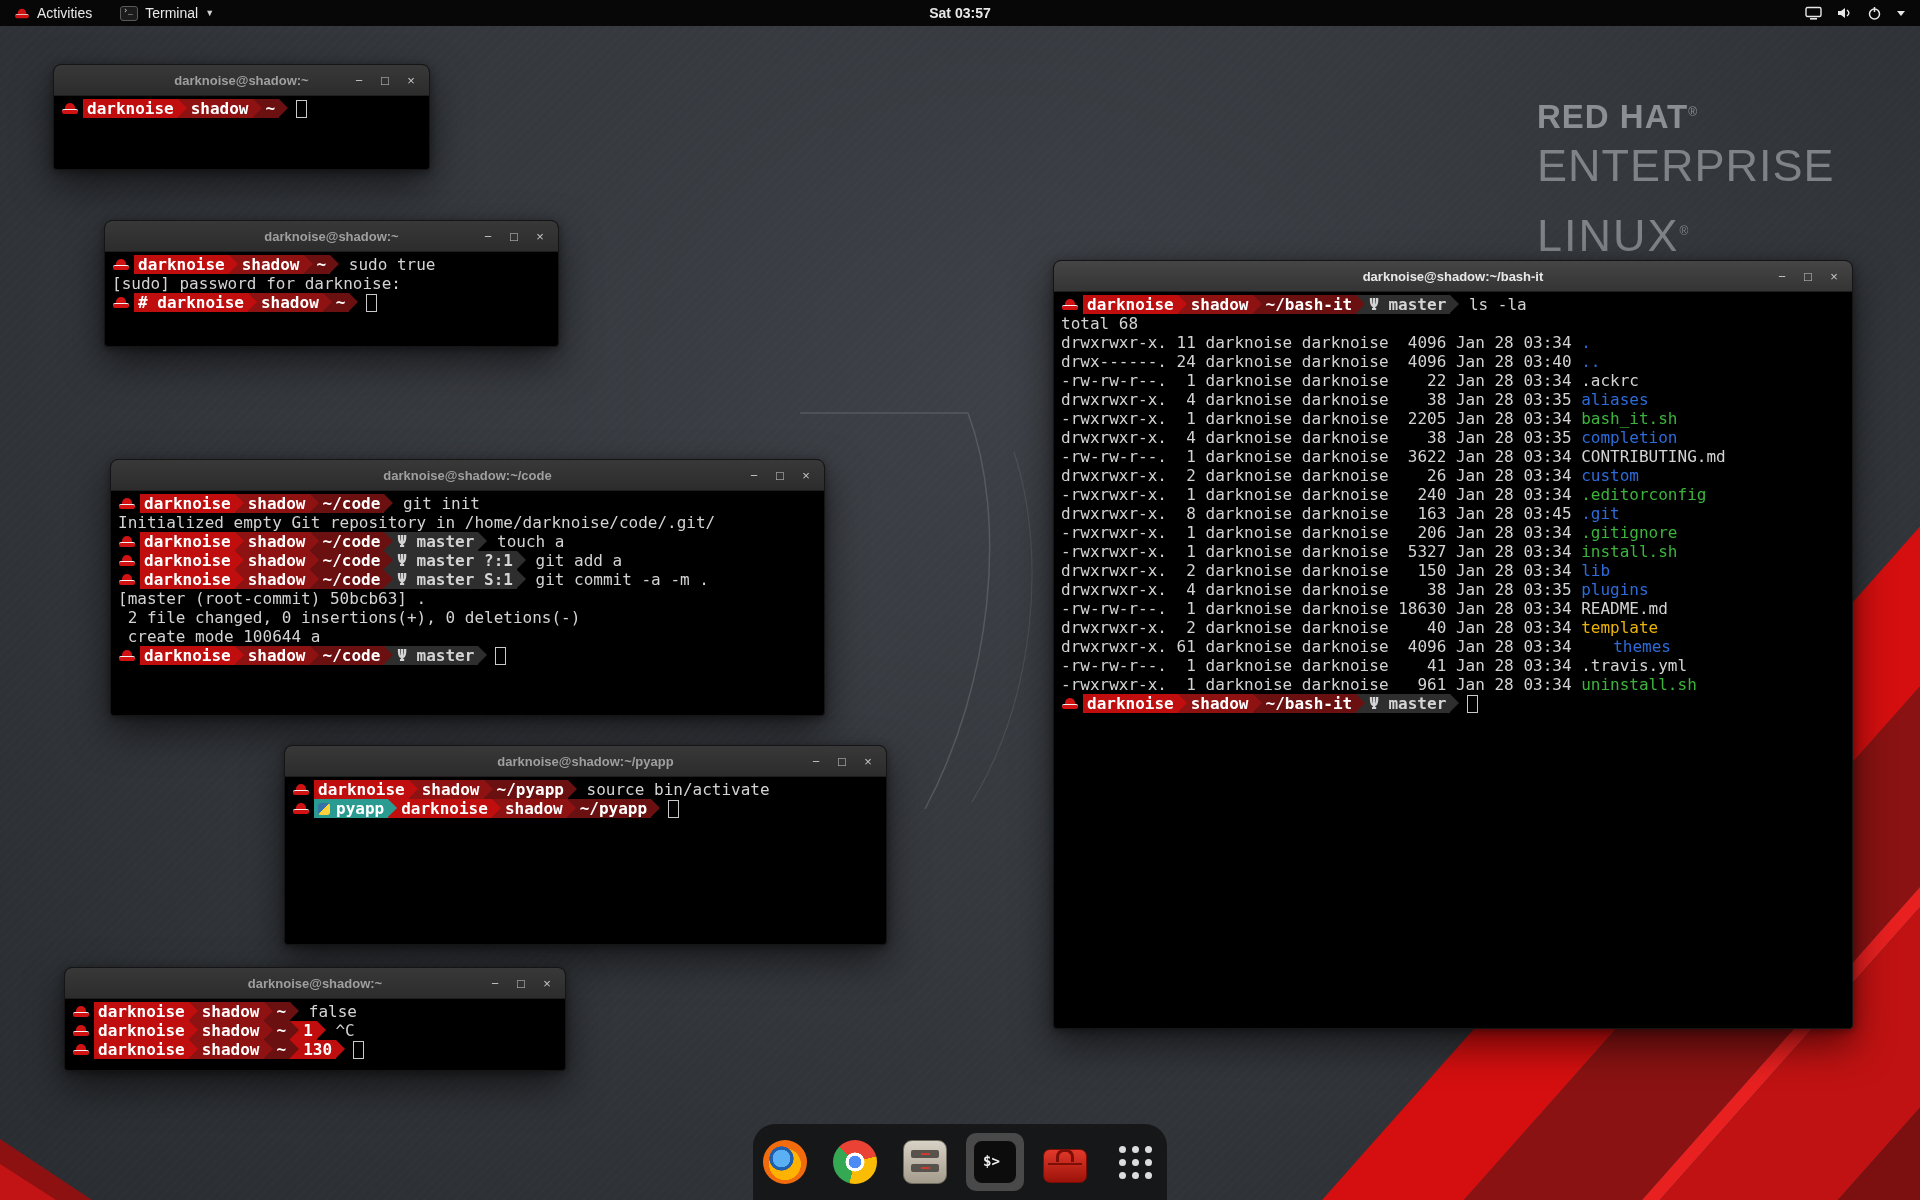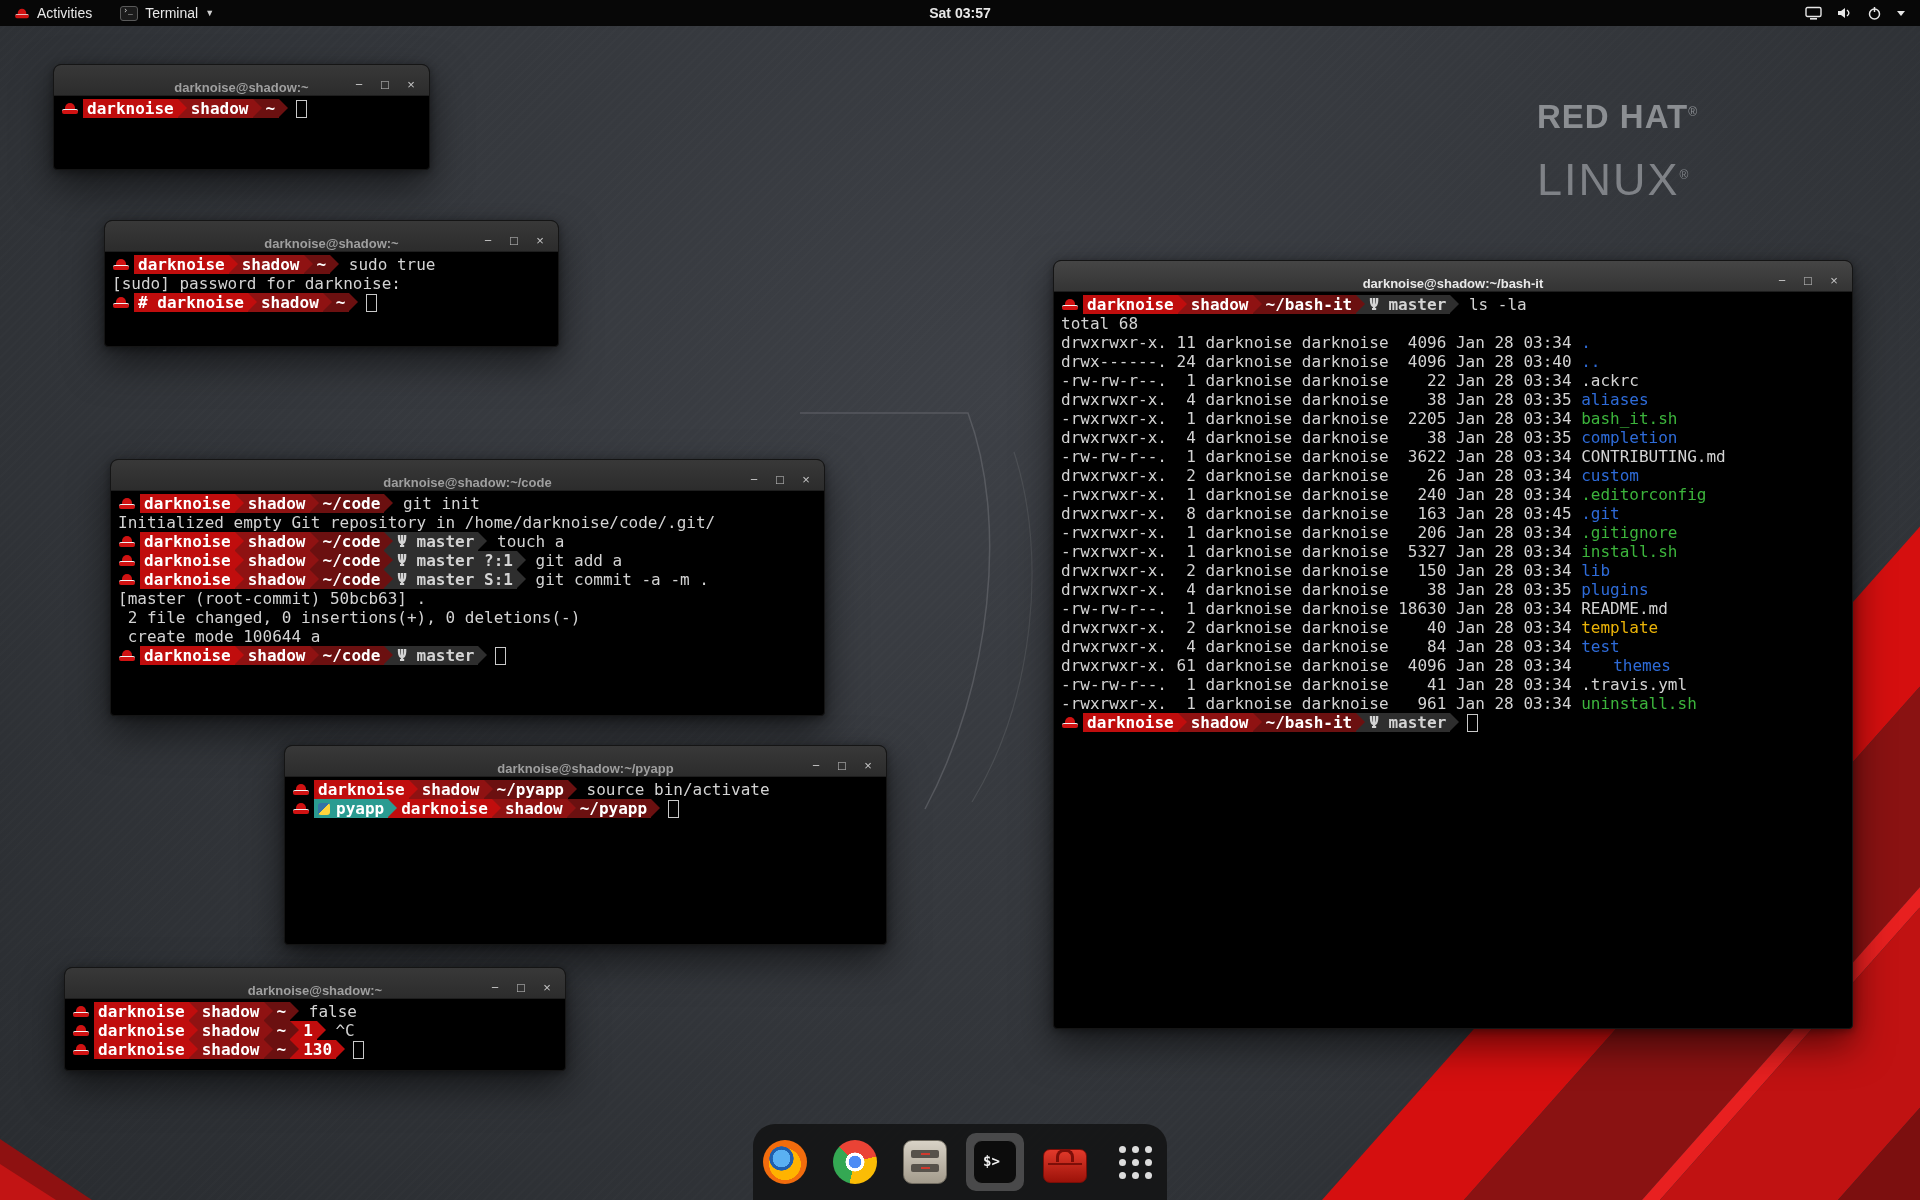--- a/index.html
+++ b/index.html
@@ -30,21 +30,21 @@
   .term-mini::before{content:"›_";position:absolute;left:2px;top:-1px;font-size:8px;color:#ddd;font-family:"DejaVu Sans Mono",monospace}
   
   .hat{width:16px;height:13px;position:relative;flex:none;align-self:center}
   .hat::before{content:"";position:absolute;left:3px;right:3px;top:1px;height:7px;background:#d01212;border-radius:6px 6px 1px 1px}
   .hat::after{content:"";position:absolute;left:0;right:0;top:7px;height:4px;background:#d01212;border-top:1px solid #f2f2f2;border-radius:2px}
   .hat-sm{transform:scale(0.85)}
   
   .win{position:absolute;background:#000;border:1px solid #151515;border-radius:8px 8px 4px 4px;
     box-shadow:0 16px 38px rgba(0,0,0,.55),0 2px 8px rgba(0,0,0,.4);z-index:5}
   .titlebar{height:30px;border-radius:7px 7px 0 0;background:linear-gradient(#383838,#2c2c2c);
-    border-bottom:1px solid #1e1e1e;display:flex;align-items:flex-end;position:relative}
+    border-bottom:1px solid #1e1e1e;display:flex;align-items:center;position:relative}
   .win.focused .titlebar{background:linear-gradient(#454545,#343434)}
   .wtitle{position:absolute;left:0;right:0;text-align:center;font-size:13px;font-weight:700;color:#9f9f9f;pointer-events:none}
   .win.focused .wtitle{color:#e9e9e9}
   .controls{margin-left:auto;display:flex;gap:4px;padding-right:7px;z-index:2}
   .ctrl{width:22px;height:22px;display:flex;align-items:center;justify-content:center;color:#c6c6c6;font-size:13px;border-radius:4px}
   .content{position:absolute;top:31px;left:1px;right:1px;bottom:1px;background:#000;overflow:hidden;
     padding:3px 0 0 6px;font-family:"DejaVu Sans Mono","Liberation Mono",monospace;font-size:16px;line-height:19px;color:#d3d3d3}
   .line{display:flex;align-items:stretch;height:19px;white-space:pre}
   .seg{display:flex;align-items:center;padding:0 4px;font-weight:700;color:#fff;flex:none}
   .seg.sg-git{color:#d4d4d4}
@@ -99,20 +99,21 @@
   <polygon points="1464,1200 1642,1200 2419,325 2241,325" fill="#8a1212"></polygon>
   <polygon points="1642,1200 1660,1200 2437,325 2419,325" fill="#e82020"></polygon>
   <polygon points="1660,1200 1838,1200 2615,325 2437,325" fill="#c01212"></polygon>
   <polygon points="1838,1200 2120,1200 2897,325 2615,325" fill="#7c0f0f"></polygon>
   <polygon points="0,1139 0,1200 92,1200" fill="#8e1111"></polygon>
   <polygon points="0,1164 0,1200 56,1200" fill="#c21414"></polygon>
 </svg>
 
 <div class="branding">
   <div class="brand-1"><span>RED HAT</span><sup>®</sup></div>
+  <div class="brand-2">ENTERPRISE</div>
   <div class="brand-3"><span>LINUX</span><sup>®</sup></div>
 </div>
 
 <div class="topbar">
   <div class="tb-left">
     <div class="tb-activities">
       <span class="hat hat-sm"></span>
       <span>Activities</span>
     </div>
     <div class="tb-appmenu">
@@ -241,21 +242,20 @@
         <div class="line"><span class="txt">-rw-rw-r--.  1 darknoise darknoise  3622 Jan 28 03:34 </span><span class="txt">CONTRIBUTING.md</span></div>
         <div class="line"><span class="txt">drwxrwxr-x.  2 darknoise darknoise    26 Jan 28 03:34 </span><span class="txt" style="color: rgb(46, 107, 216);">custom</span></div>
         <div class="line"><span class="txt">-rwxrwxr-x.  1 darknoise darknoise   240 Jan 28 03:34 </span><span class="txt" style="color: rgb(60, 180, 60);">.editorconfig</span></div>
         <div class="line"><span class="txt">drwxrwxr-x.  8 darknoise darknoise   163 Jan 28 03:45 </span><span class="txt" style="color: rgb(46, 107, 216);">.git</span></div>
         <div class="line"><span class="txt">-rwxrwxr-x.  1 darknoise darknoise   206 Jan 28 03:34 </span><span class="txt" style="color: rgb(60, 180, 60);">.gitignore</span></div>
         <div class="line"><span class="txt">-rwxrwxr-x.  1 darknoise darknoise  5327 Jan 28 03:34 </span><span class="txt" style="color: rgb(60, 180, 60);">install.sh</span></div>
         <div class="line"><span class="txt">drwxrwxr-x.  2 darknoise darknoise   150 Jan 28 03:34 </span><span class="txt" style="color: rgb(46, 107, 216);">lib</span></div>
         <div class="line"><span class="txt">drwxrwxr-x.  4 darknoise darknoise    38 Jan 28 03:35 </span><span class="txt" style="color: rgb(46, 107, 216);">plugins</span></div>
         <div class="line"><span class="txt">-rw-rw-r--.  1 darknoise darknoise 18630 Jan 28 03:34 </span><span class="txt">README.md</span></div>
         <div class="line"><span class="txt">drwxrwxr-x.  2 darknoise darknoise    40 Jan 28 03:34 </span><span class="txt" style="color: #eab308;">template</span></div>
-        <div class="line"><span class="txt">drwxrwxr-x.  4 darknoise darknoise    84 Jan 28 03:34 </span><span class="txt" style="color: rgb(46, 107, 216);">test</span></div>
         <div class="line"><span class="txt">drwxrwxr-x. 61 darknoise darknoise  4096 Jan 28 03:34 </span><span class="txt" style="color: rgb(46, 107, 216); margin-left: 32px;">themes</span></div>
         <div class="line"><span class="txt">-rw-rw-r--.  1 darknoise darknoise    41 Jan 28 03:34 </span><span class="txt">.travis.yml</span></div>
         <div class="line"><span class="txt">-rwxrwxr-x.  1 darknoise darknoise   961 Jan 28 03:34 </span><span class="txt" style="color: rgb(60, 180, 60);">uninstall.sh</span></div>
         <div class="line"><span class="hat linehat"></span><span class="seg sg-user" style="background: rgb(192, 13, 13);">darknoise</span><span class="pl-arrow" style="color: rgb(192, 13, 13); background: rgb(143, 18, 18);"><i></i></span><span class="seg sg-host" style="background: rgb(143, 18, 18);">shadow</span><span class="pl-arrow" style="color: rgb(143, 18, 18); background: rgb(107, 16, 16);"><i></i></span><span class="seg sg-path" style="background: rgb(107, 16, 16);">~/bash-it</span><span class="pl-arrow" style="color: rgb(107, 16, 16); background: rgb(46, 46, 46);"><i></i></span><span class="seg sg-git" style="background: rgb(46, 46, 46);">Ψ master</span><span class="pl-arrow" style="color: rgb(46, 46, 46); background: transparent;"><i></i></span><span class="cursor"></span></div>
       </div>
     </div>
   </div>
 
 <div class="dock" id="dock">
     <div class="dock-item">

